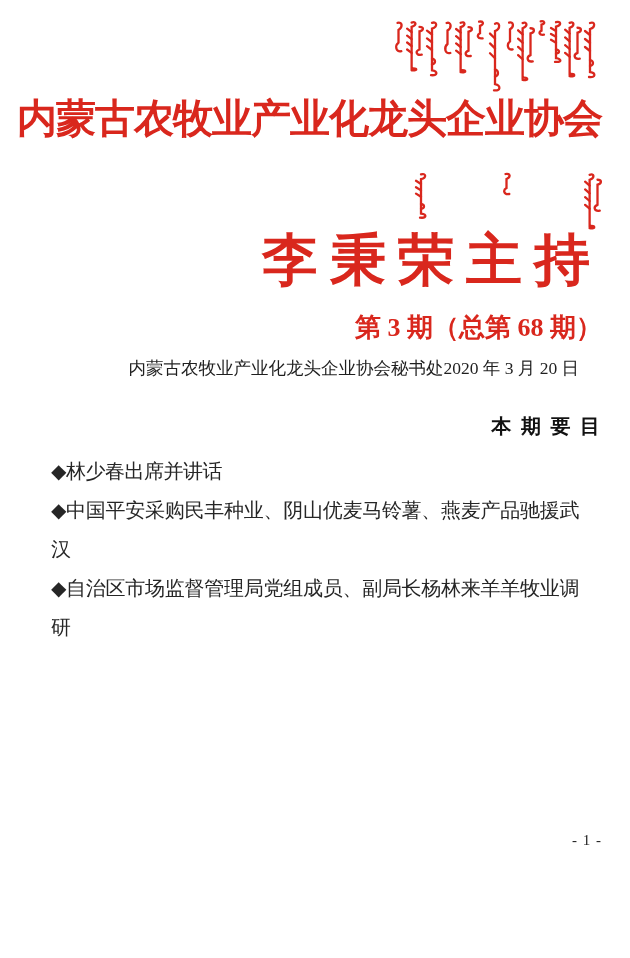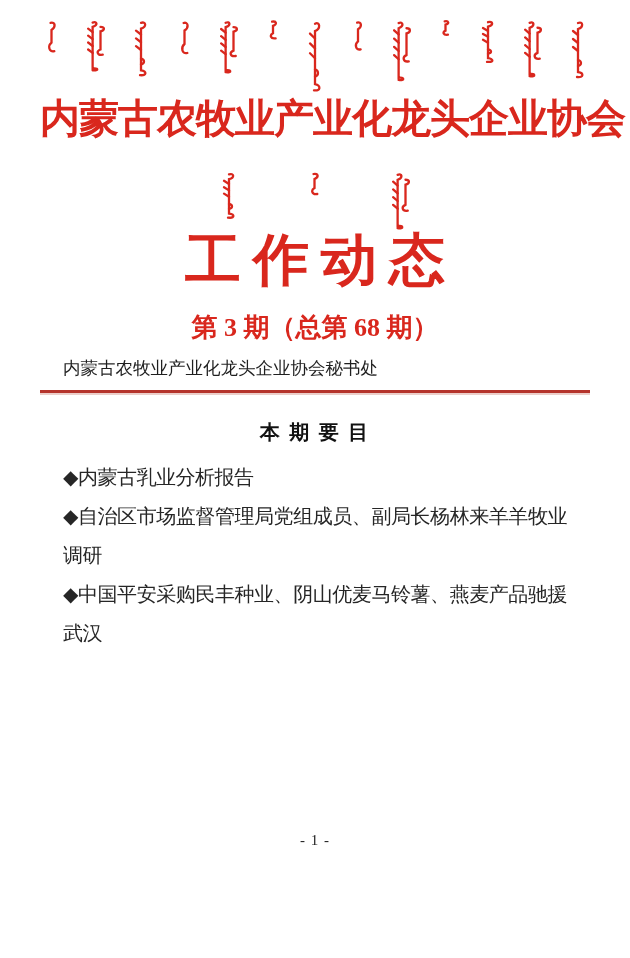--- a/index.html
+++ b/index.html
@@ -1,19 +1,19 @@
 <!DOCTYPE html>
 <html><head>
 <meta charset="utf-8">
 <style>
   html,body{margin:0;padding:0;background:#ffffff;}
   body{width:630px;height:958px;overflow:hidden;
        font-family:"Liberation Serif","DejaVu Serif",serif;color:#262626;}
   .page{box-sizing:border-box;width:630px;height:862px;
-        display:flex;flex-direction:column;padding:20px 40px 13px;}
+        display:flex;flex-direction:column;padding:20px 28px 13px;align-items:flex-end;}
 
   
   .mong-top{height:80px;display:flex;justify-content:space-between;
             align-items:flex-start;padding:0 4px;}
   .mong-mid{margin-top:28px;height:58px;display:flex;justify-content:center;
             gap:70px;align-items:flex-start;}
   .mg{display:block;}
 
   
   .org-title{margin-top:-6px;text-align:center;color:#d9271d;
@@ -23,21 +23,21 @@
             font-size:56px;line-height:1;letter-spacing:12px;text-indent:12px;}
   .issue{margin-top:24px;text-align:center;color:#d9271d;font-weight:bold;
          font-size:26px;line-height:1.2;}
   .pubrow{margin-top:14px;padding:0 23px;display:flex;
           justify-content:space-between;font-size:17.5px;line-height:1.3;
           color:#1f1f1f;}
   .rule{margin-top:10px;height:3px;background:#b5342c;
         border-bottom:2px solid #eccfca;}
 
   
-  .toc-head{margin-top:24px;text-align:center;font-family:"Liberation Sans","DejaVu Sans",sans-serif;
+  .toc-head{margin-top:18px;text-align:center;font-family:"Liberation Sans","DejaVu Sans",sans-serif;
             font-weight:bold;font-size:20px;letter-spacing:2px;color:#111;}
   .toc-body{margin-top:12px;padding:0 23px;font-size:20px;letter-spacing:-0.5px;
             line-height:39px;text-align:justify;}
   .sec-title{font-family:"Liberation Sans","DejaVu Sans",sans-serif;
              font-weight:bold;font-size:20px;color:#111;margin:0;}
   .toc-item{margin:0;color:#262626;}
 
   .footer{margin-top:auto;text-align:center;font-size:15px;color:#1f1f1f;
           letter-spacing:1px;}
 </style>
@@ -113,33 +113,34 @@
         <use href="#mgA"></use>
       </svg>
     <svg class="mg" style="width:15px;height:24px" viewBox="0 0 16 24" preserveAspectRatio="none">
         <use href="#mgC"></use>
       </svg>
     <svg class="mg" style="width:18px;height:58px" viewBox="0 0 16 60" preserveAspectRatio="none">
         <use href="#mgB"></use>
       </svg>
   </div>
 
-  <div class="bulletin">工作动态</div>
+  <div class="bulletin">李秉荣主持</div>
 
   <div class="issue">第 3 期（总第 68 期）</div>
 
   <div class="pubrow">
     <span>内蒙古农牧业产业化龙头企业协会秘书处</span>
+    <span>2020 年 3 月 20 日</span>
   </div>
 
   <div class="rule"></div>
 
   <div class="toc-head">本 期 要 目</div>
 
   <div class="toc-body">
-    <p class="toc-item">◆内蒙古乳业分析报告</p>
+    <p class="toc-item">◆林少春出席并讲话</p>
+    <p class="toc-item">◆中国平安采购民丰种业、阴山优麦马铃薯、燕麦产品驰援武汉</p>
     <p class="toc-item">◆自治区市场监督管理局党组成员、副局长杨林来羊羊牧业调研</p>
-    <p class="toc-item">◆中国平安采购民丰种业、阴山优麦马铃薯、燕麦产品驰援武汉</p>
   </div>
 
   <div class="footer">- 1 -</div>
 
 </div>
 
 </body></html>

